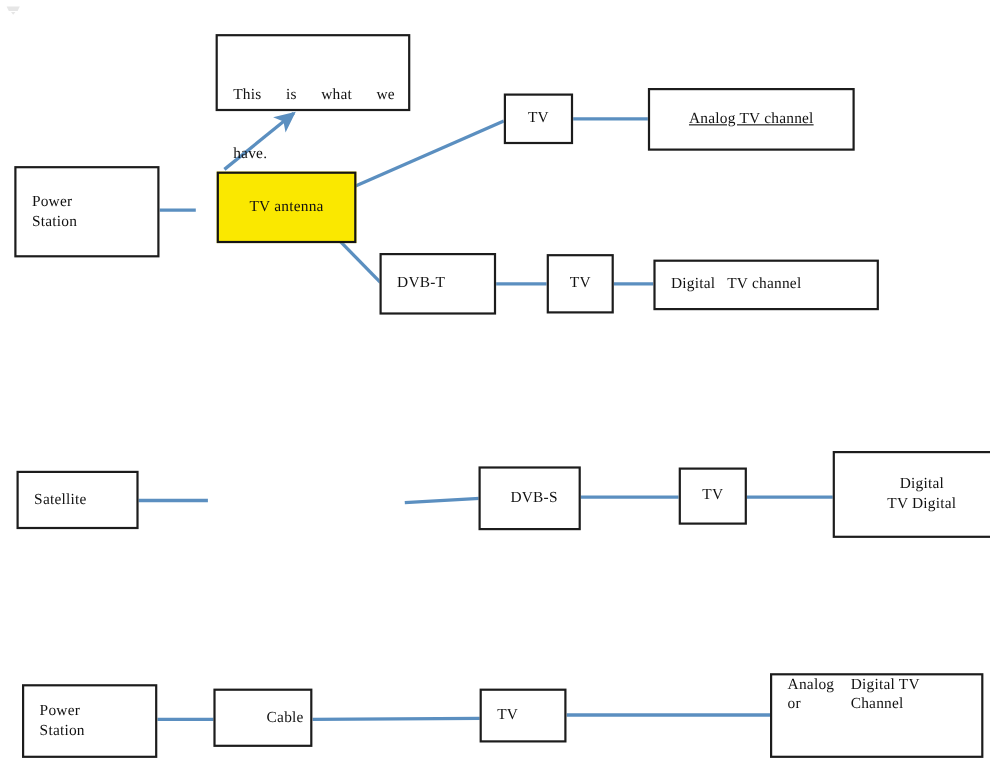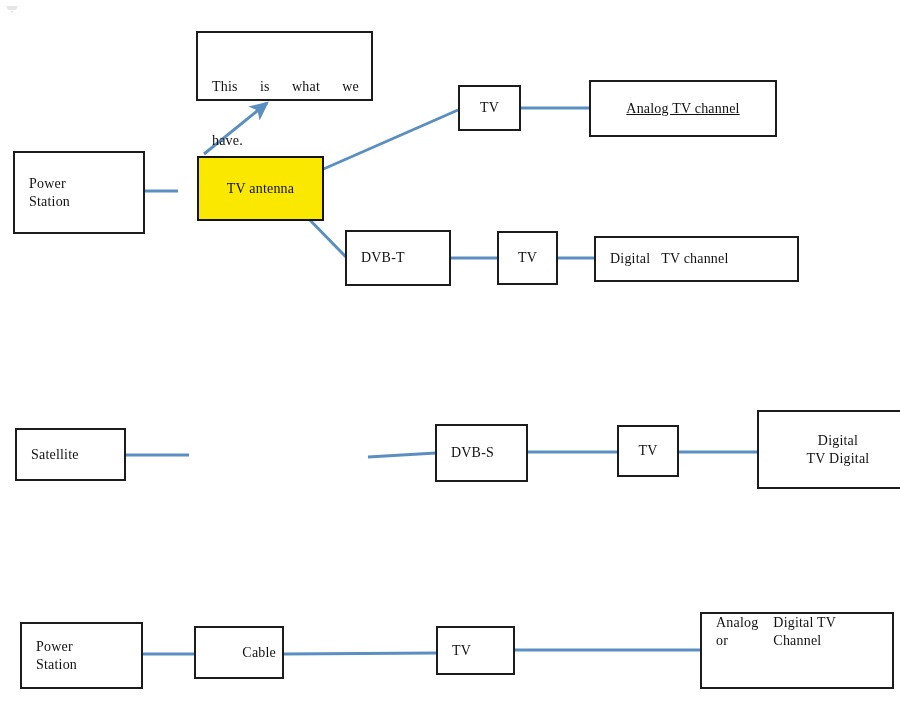--- a/index.html
+++ b/index.html
@@ -147,21 +147,21 @@
 
   <div class="node" style="left:594px; top:236px; width:205px; height:46px;">
     <span>Digital   TV channel</span>
   </div>
 
   <div class="node" style="left:15px; top:428px; width:111px; height:53px;">
     <span>Satellite</span>
   </div>
 
 
-  <div class="node" style="left:435px; top:424px; width:93px; height:58px;">
+  <div class="node" style="left:435px; top:424px; width:93px; height:58px;justify-content:center;">
     <span>DVB-S</span>
   </div>
 
   <div class="node center" style="left:617px; top:425px; width:62px; height:52px;">
     <span>TV</span>
   </div>
 
   <div class="node" style="left:757px; top:410px; width:154px; height:79px; flex-direction:column; align-items:center; justify-content:center;">
     <span>Digital</span>
     <span>TV Digital</span>

